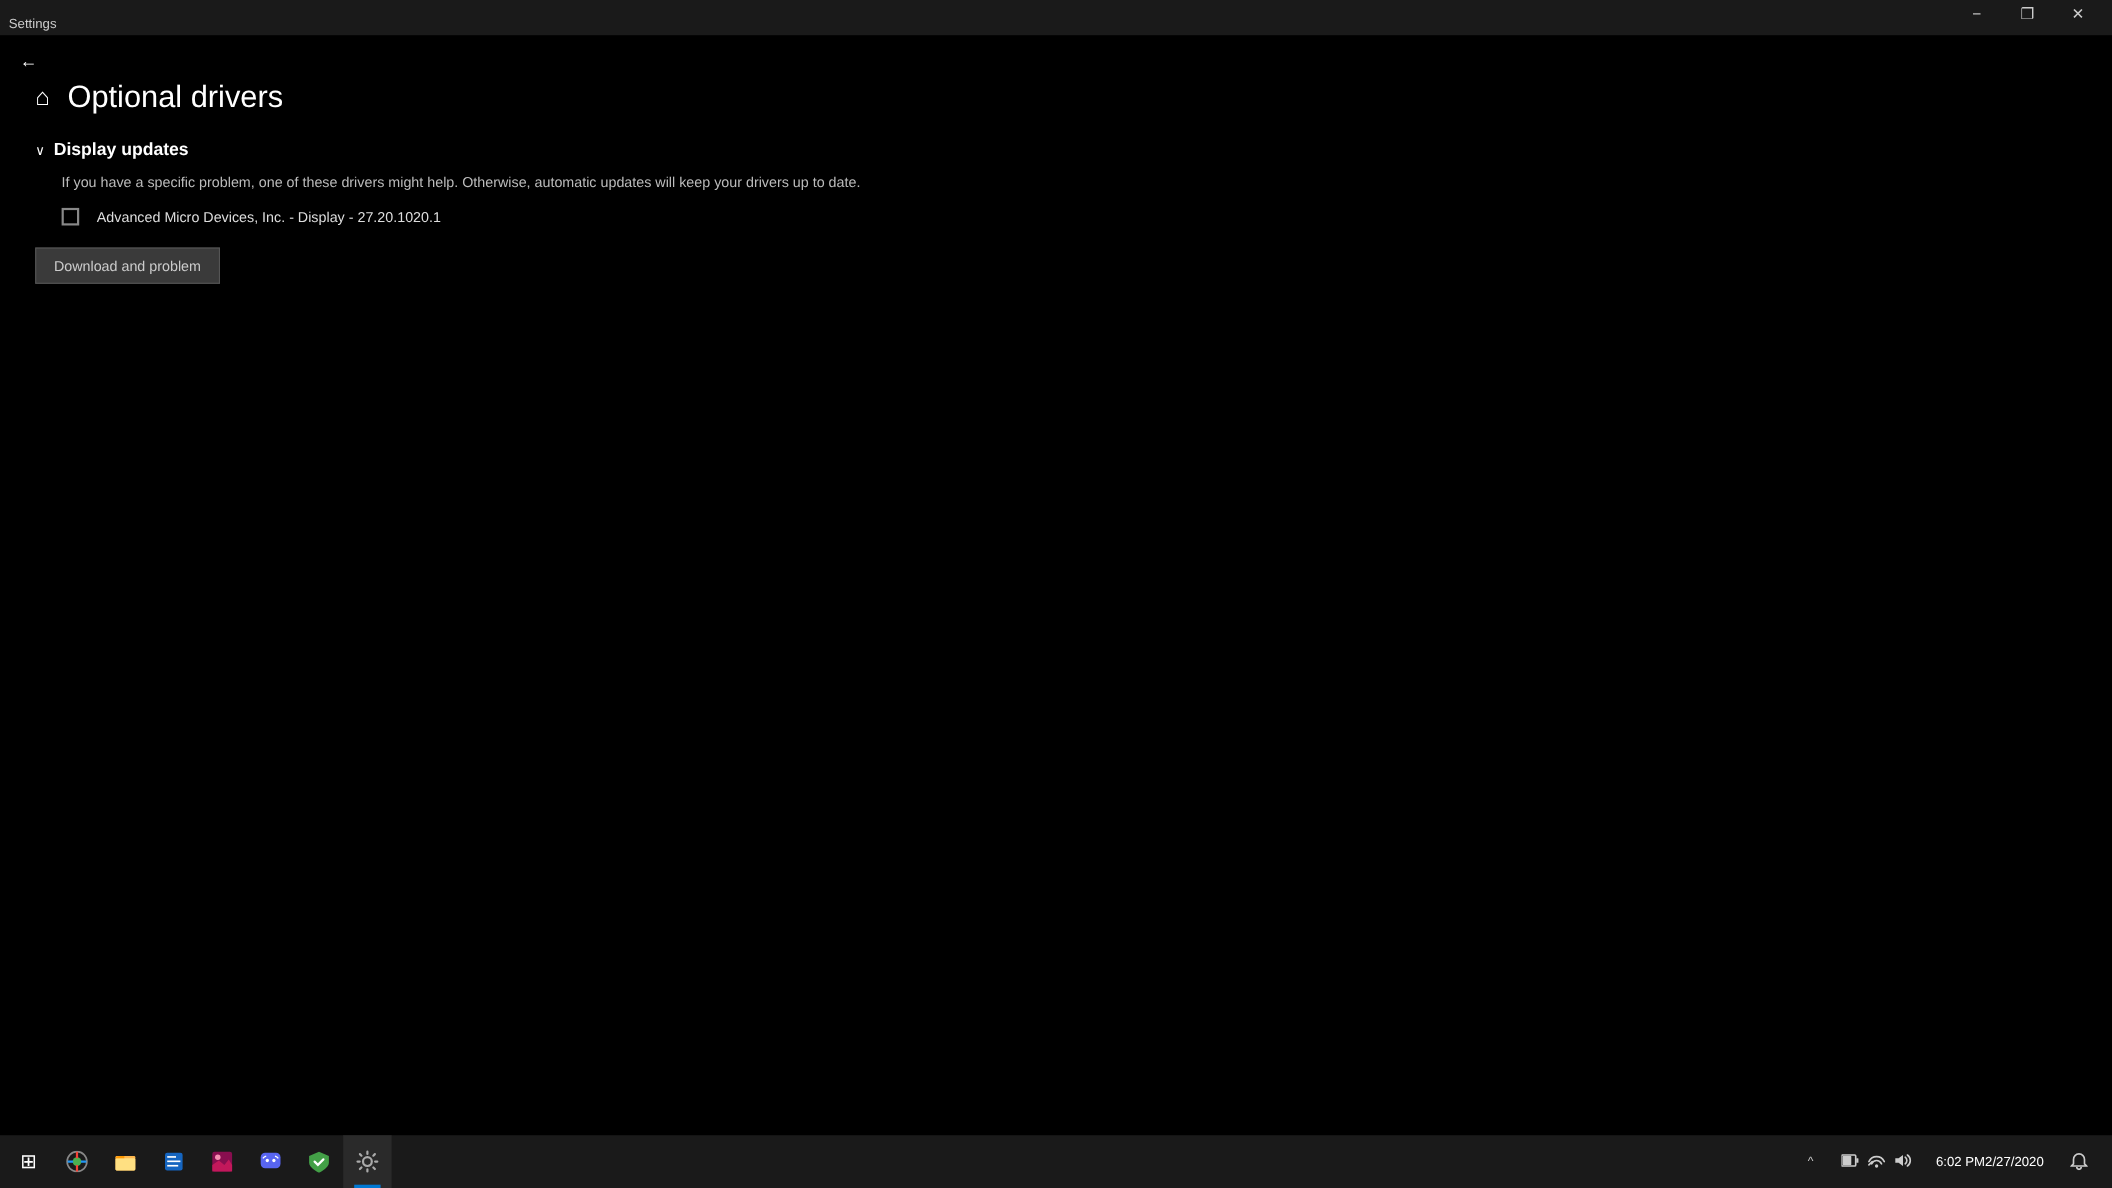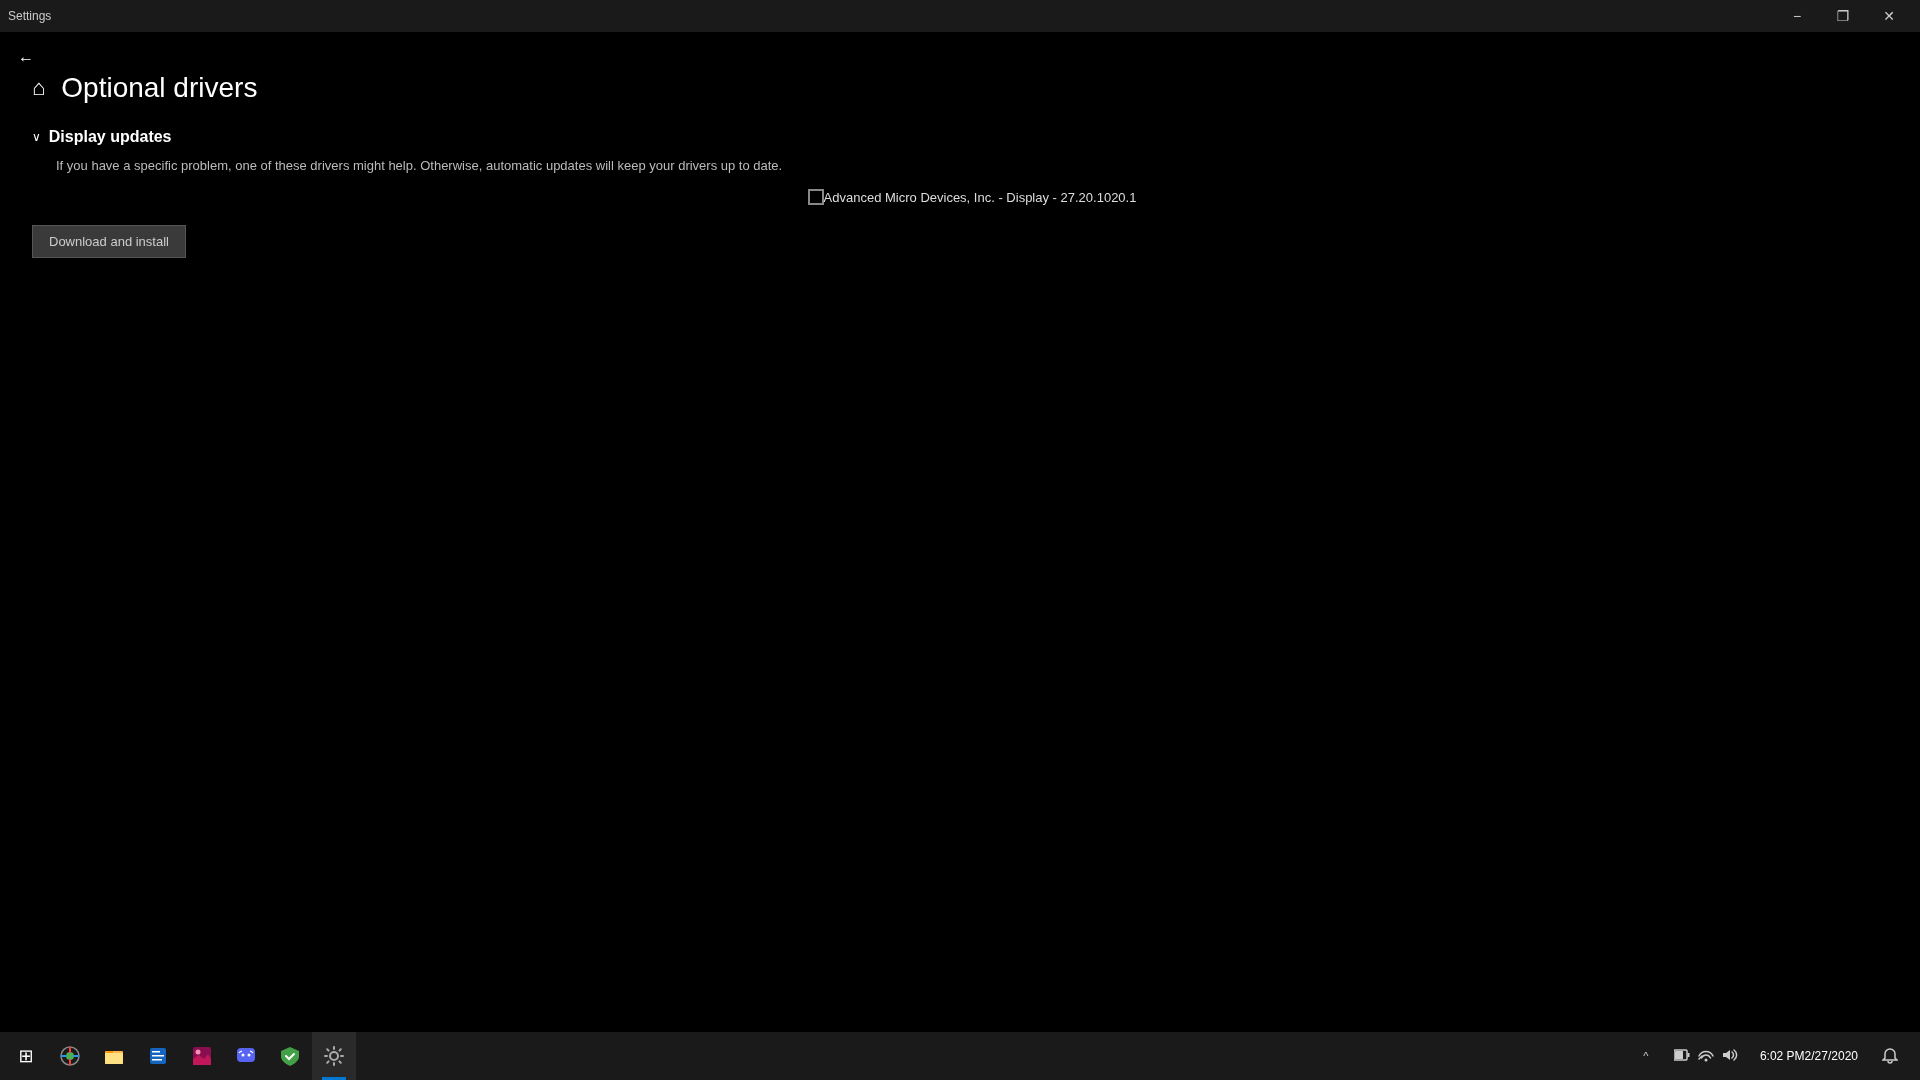--- a/index.html
+++ b/index.html
@@ -11,23 +11,23 @@
       font-family: 'Segoe UI', Arial, sans-serif;
       overflow: hidden;
       position: relative;
     }
 
     
     .title-bar {
       height: 32px;
       background: #1a1a1a;
       display: flex;
-      align-items: center;
+      align-items: flex-end;
       justify-content: space-between;
-      padding: 15px 8px;
+      padding: 4px 8px;
     }
     .title-bar-left {
       display: flex;
       align-items: center;
       gap: 8px;
     }
     .title-bar-title {
       font-size: 12px;
       color: #ccc;
     }
@@ -108,24 +108,23 @@
     .section-description {
       font-size: 13px;
       color: #bbb;
       margin-left: 24px;
       margin-bottom: 16px;
     }
 
     .update-item {
       display: flex;
       align-items: center;
-      gap: 0;
+      gap: 16px;
       margin-left: 24px;
       margin-bottom: 20px;
-      justify-content: center;
     }
     .update-checkbox {
       width: 16px;
       height: 16px;
       border: 2px solid #888;
       background: transparent;
       flex-shrink: 0;
       cursor: pointer;
       appearance: none;
       -webkit-appearance: none;
@@ -291,21 +290,21 @@
 
     <p class="section-description">If you have a specific problem, one of these drivers might help. Otherwise, automatic updates will keep your drivers up to date.</p>
 
     
     <div class="update-item">
       <input type="checkbox" class="update-checkbox" style="">
       <label class="update-label">Advanced Micro Devices, Inc. - Display - 27.20.1020.1</label>
     </div>
 
     
-    <button class="download-btn">Download and install</button>
+    <button class="download-btn">Download and problem</button>
   </div>
 
 </div>
 
 <div class="taskbar">
   <div class="taskbar-start">⊞</div>
 
   <div class="taskbar-apps">
 
     <div class="taskbar-app" style="color:#4caf50;">

